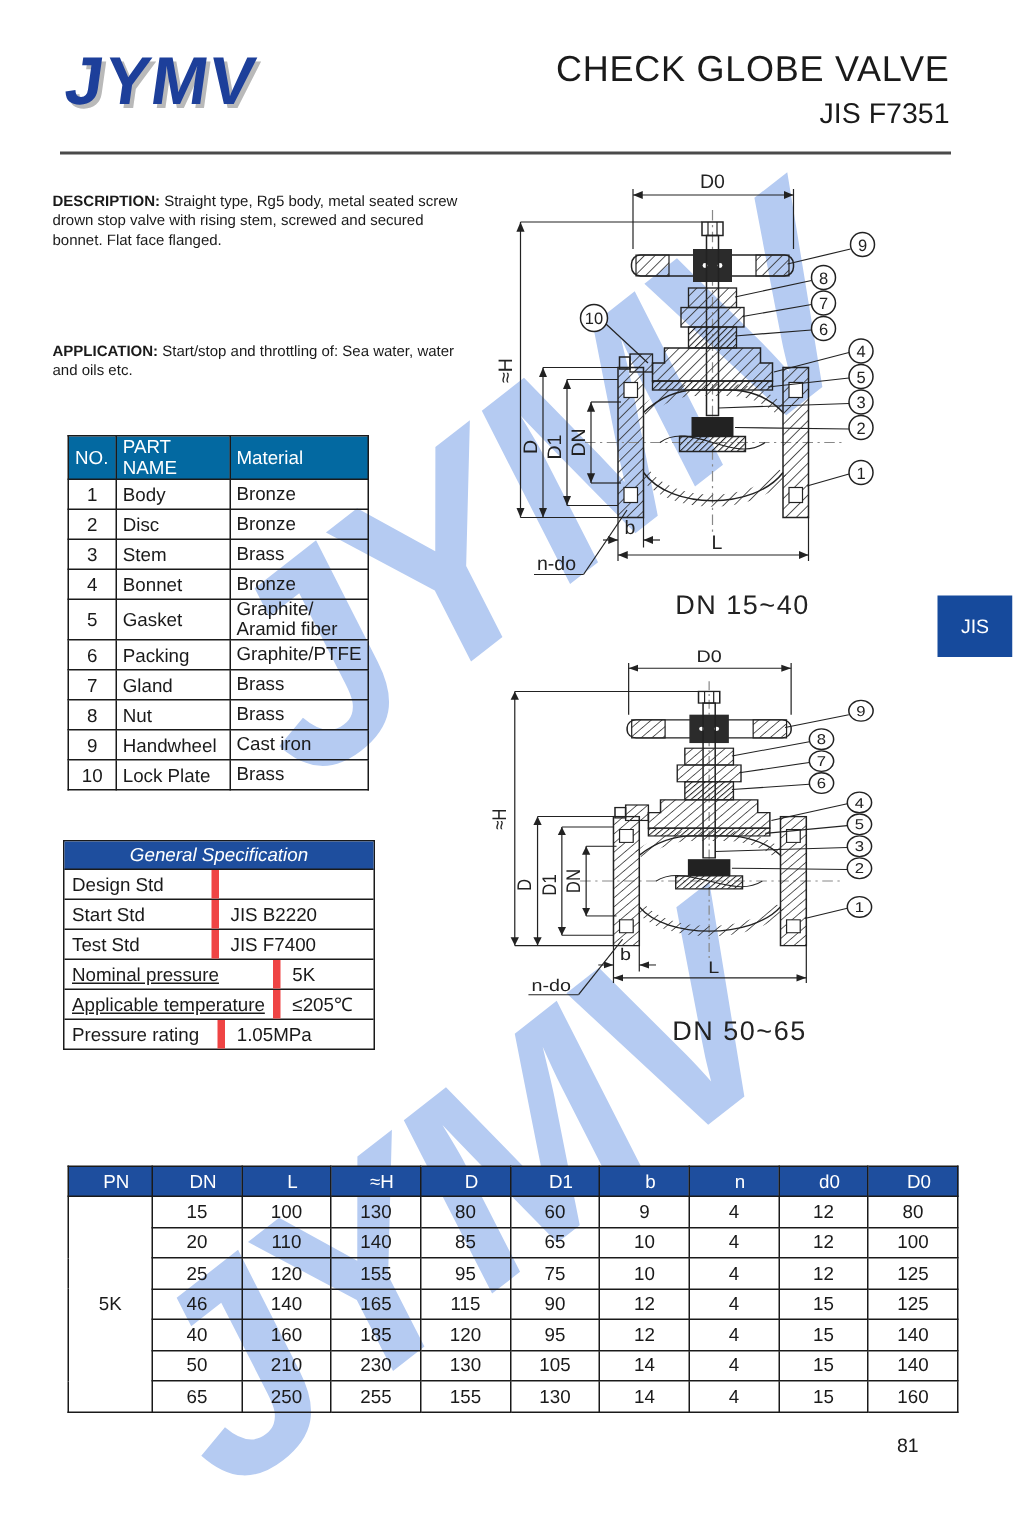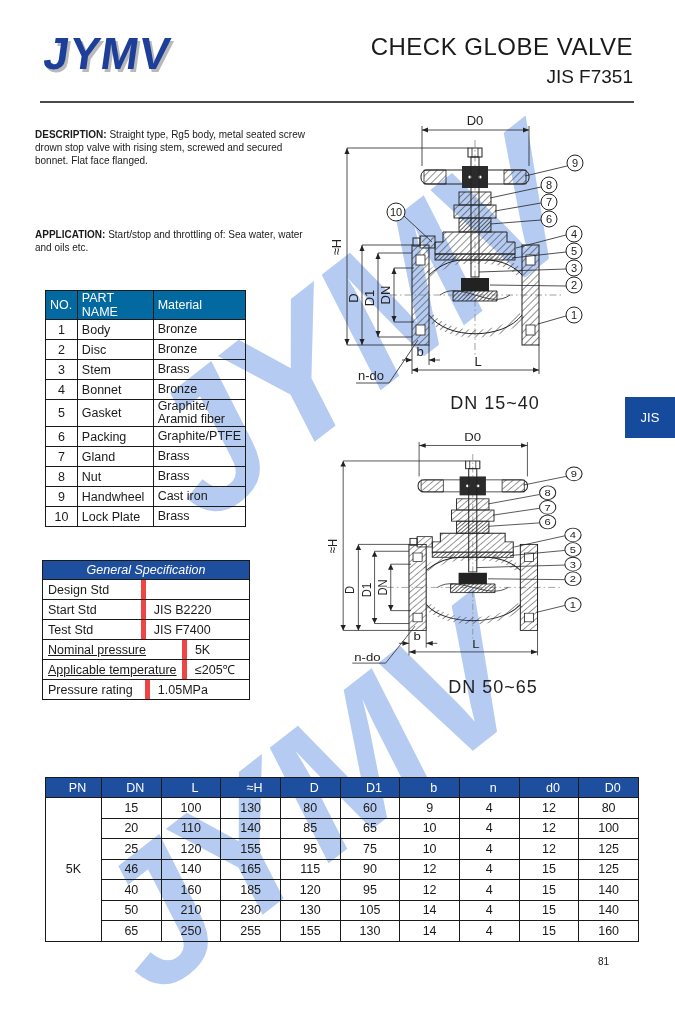--- a/index.html
+++ b/index.html
@@ -33,21 +33,21 @@
   .s45{width:45%;}.s65{width:65%;text-decoration:underline;}.s47{width:47%;}
   .spec-row .val{flex:1;padding-left:8px;}
   .dimt{left:45px;top:777px;width:594px;font-size:12.5px;text-align:center;table-layout:fixed;}
   .dimt th{background:#1e4e9e;color:#fff;font-weight:normal;height:19px;padding-left:12px;}
   .dimt td{height:19.5px;}
   .jis-tab{left:625px;top:397px;width:50px;height:41px;background:#164a9c;color:#fff;
            display:flex;align-items:center;justify-content:center;font-size:13px;z-index:2;}
   .cap{font-size:18px;text-align:center;letter-spacing:1px;color:#222;}
   .cap1{left:332px;top:393px;width:326px;z-index:2;}
   .cap2{left:328px;top:677px;width:330px;z-index:2;}
-  .pagenum{left:598px;top:956px;font-size:10px;}
+  .pagenum{left:598px;top:956px;font-size:13px;}
   svg{position:absolute;z-index:1;overflow:visible;}
   svg text{font-family:"Liberation Sans",sans-serif;font-size:13px;fill:#222;font-style:normal;}
   .ln{stroke:#222;stroke-width:1;fill:none;}
   .thin{stroke:#222;stroke-width:0.8;fill:none;}
   .cl{stroke:#888;stroke-width:0.8;stroke-dasharray:7 3 1.5 3;fill:none;}
   .co{fill:#fff;stroke:#222;stroke-width:1;}
   .cot{font-size:11px;text-anchor:middle;}
   .dimtx{text-anchor:middle;}
 </style>
 </head>

